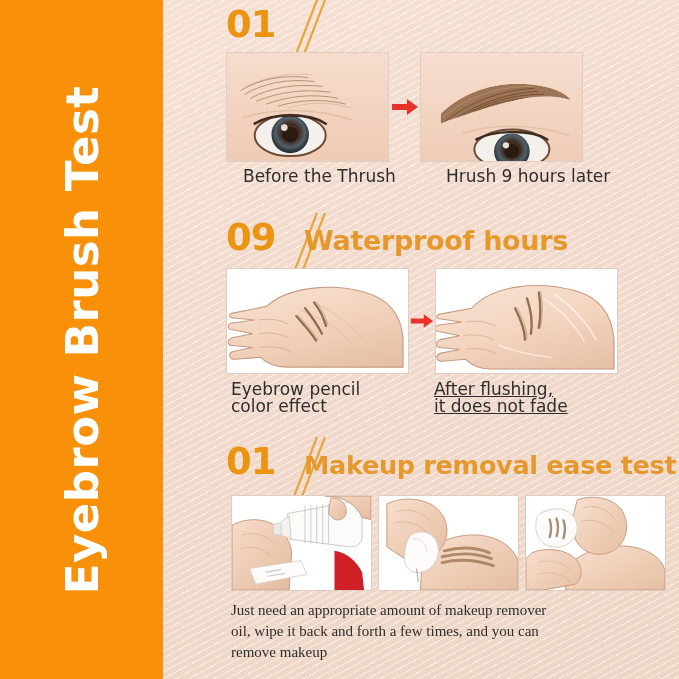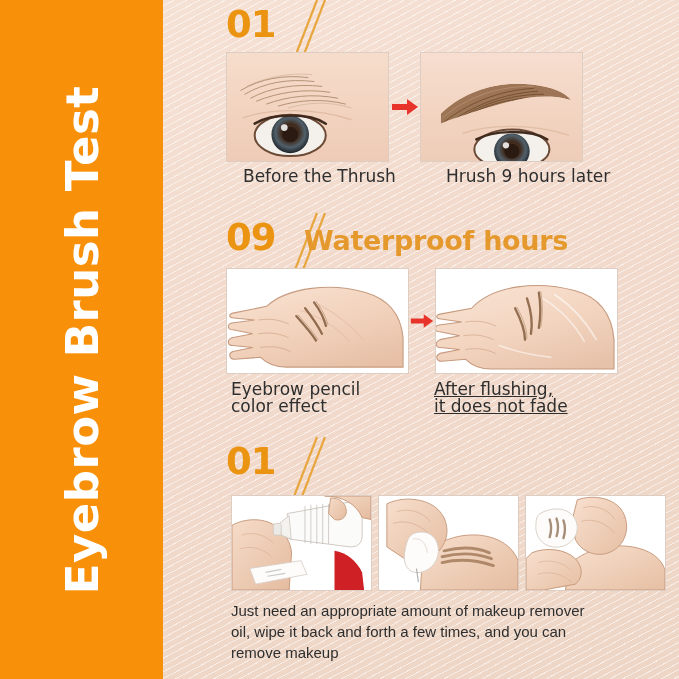--- a/index.html
+++ b/index.html
@@ -129,21 +129,21 @@
   .arrow-wrap {
     display: flex;
     align-items: center;
     justify-content: center;
   }
 
   .body-text {
     color: #2e2e2e;
     font-size: 15px;
     line-height: 21px;
-    font-family: Liberation Sans, sans-serif;
+    font-family: Liberation Serif, serif;
     white-space: pre-line;
   }
 
   
   .s1-row { left: 63px; top: 52px; }
   .s1-photo { width: 163px; height: 110px; }
   .s1-gap   { width: 31px; height: 110px; }
   .s1-caps  { position: absolute; left: 63px; top: 168px; width: 420px; }
   .s1-cap-a { position: absolute; left: 17px; top: 0; }
   .s1-cap-b { position: absolute; left: 220px; top: 0; }
@@ -403,20 +403,21 @@
     </div>
 
     <div class="section sec-03">
 
       <div class="heading">
         <div class="heading-num">01</div>
         <svg class="heading-slash" viewBox="0 0 40 70">
           <line x1="31" y1="4" x2="7" y2="66" stroke="#e8a63f" stroke-width="2.2"></line>
           <line x1="39" y1="4" x2="15" y2="66" stroke="#e8a63f" stroke-width="2.2"></line>
         </svg>
+        <div class="heading-label">Makeup removal ease test</div>
       </div>
 
       <div class="photo-row s3-row">
 
         <div class="photo-frame s3-photo">
           <svg viewBox="0 0 141 96" preserveAspectRatio="none">
             <defs>
               <linearGradient id="sk3a" x1="0" y1="0" x2="1" y2="1">
                 <stop offset="0%" stop-color="#f6dcc9"></stop>
                 <stop offset="100%" stop-color="#e4bb9f"></stop>

